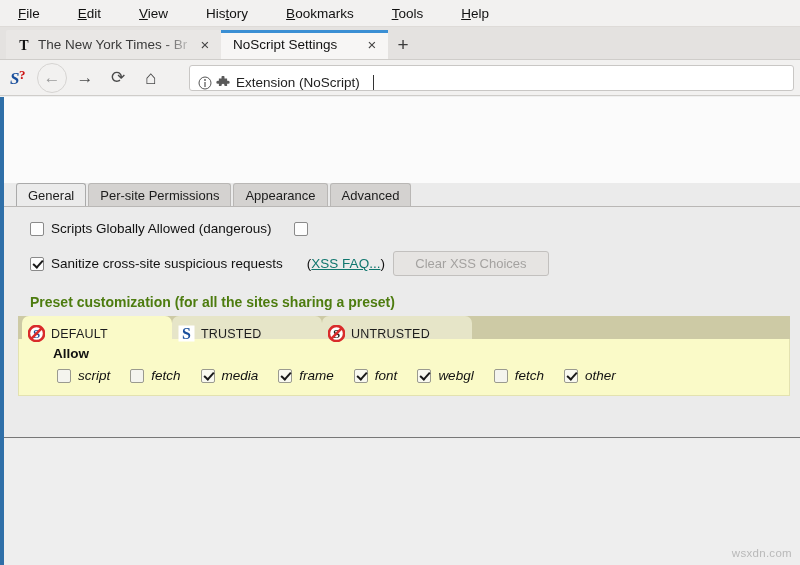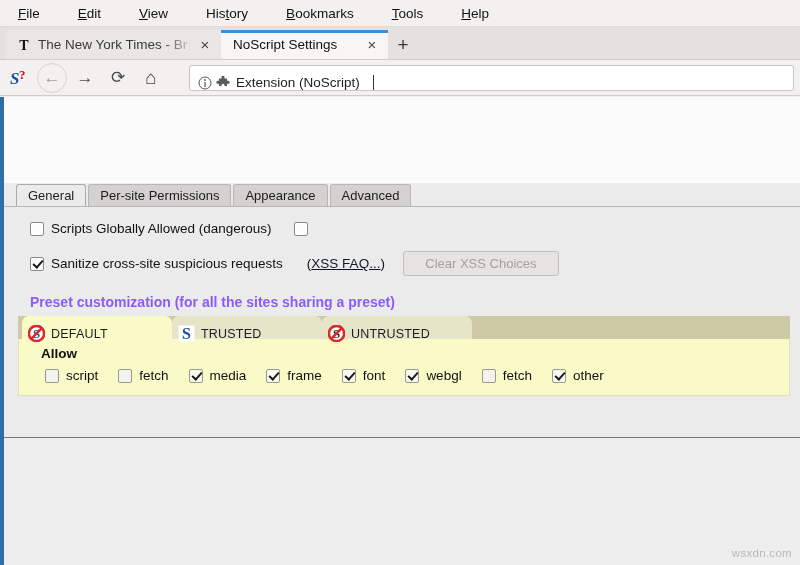--- a/index.html
+++ b/index.html
@@ -100,21 +100,21 @@
   }
   .content-area {
     position:absolute; left:4px; right:0; top:0; height:341px;
     background:#ebebeb;
     border-bottom:1px solid #777;
   }
   .white-head { height:86px; background:#fbfbfb; }
 
   
   .opt-tabs {
-    display:flex; align-items:center; gap:2px;
+    display:flex; align-items:flex-start; gap:2px;
     padding-left:12px; height:24px;
     position:relative;
   }
   .opt-tab {
     height:23px; padding:0 11px;
     display:flex; align-items:center;
     font-size:13px; color:#1c1c1c;
     background:#d4d2d0;
     border:1px solid #b9b7b5; border-bottom:none;
     border-radius:3px 3px 0 0;
@@ -141,32 +141,32 @@
     content:""; position:absolute;
     left:4px; top:0px; width:4px; height:8px;
     border:solid #1a1a1a; border-width:0 2px 2px 0;
     transform:rotate(42deg);
   }
   .cb-label { font-size:13.5px; color:#111; white-space:nowrap; }
 
   .gap-lg { width:22px; flex:0 0 22px; }
 
   .xss-faq { margin-left:24px; font-size:13.5px; color:#111; white-space:nowrap; }
-  .xss-faq a { color:#0f172a; }
+  .xss-faq a { color:#0f766e; }
 
   .btn-disabled {
-    margin-left:18px;
+    margin-left:8px;
     min-width:156px; height:25px;
     background:#e6e4e2; border:1px solid #c2c0be; border-radius:3px;
     color:#a4a2a0; font-size:13px;
     display:flex; align-items:center; justify-content:center;
   }
 
   .preset-title {
-    font-size:14px; font-weight:bold; color:#8b5cf6;
+    font-size:14px; font-weight:bold; color:#4d7c0f;
     padding-left:26px; margin-bottom:6px;
   }
 
   .preset-block { padding-left:14px; padding-right:10px; }
 
   .preset-tabstrip {
     display:flex; align-items:flex-end;
     background:#cdcaa5; height:23px;
     padding-left:4px;
   }
@@ -177,28 +177,28 @@
     background:#e6e5c8;
     border-radius:7px 7px 0 0;
     min-width:150px;
   }
   .preset-tab.active { background:#fafac8; }
   .preset-tab .ptlabel { letter-spacing:0.2px; }
 
   .preset-panel {
     background:#fafac8;
     border:1px solid #e3e2b0; border-top:none;
-    padding:7px 0 12px 0;
+    padding:7px 0 12px 12px;
   }
   .allow-label {
     font-size:13.5px; font-weight:bold; color:#111;
     padding-left:22px; margin-bottom:7px;
   }
   .allow-row { display:flex; align-items:center; padding-left:26px; }
-  .allow-item { display:flex; align-items:center; margin-right:20px; }
+  .allow-item { display:flex; align-items:center; margin-right:20px;font-style:italic; }
   .allow-item .cb { background:#f4f4ee; border-color:#9a9a8f; }
   .allow-item .cb.checked { background:#f9f9f0; }
   .allow-item .cb-label { font-size:13.5px; }
 
   .footer-area { position:absolute; left:4px; right:0; top:342px; bottom:0; background:#eeeeee; }
 
   .watermark {
     position:absolute; right:8px; bottom:6px;
     font-size:11.5px; color:#b9b9b9;
     letter-spacing:0.3px;

